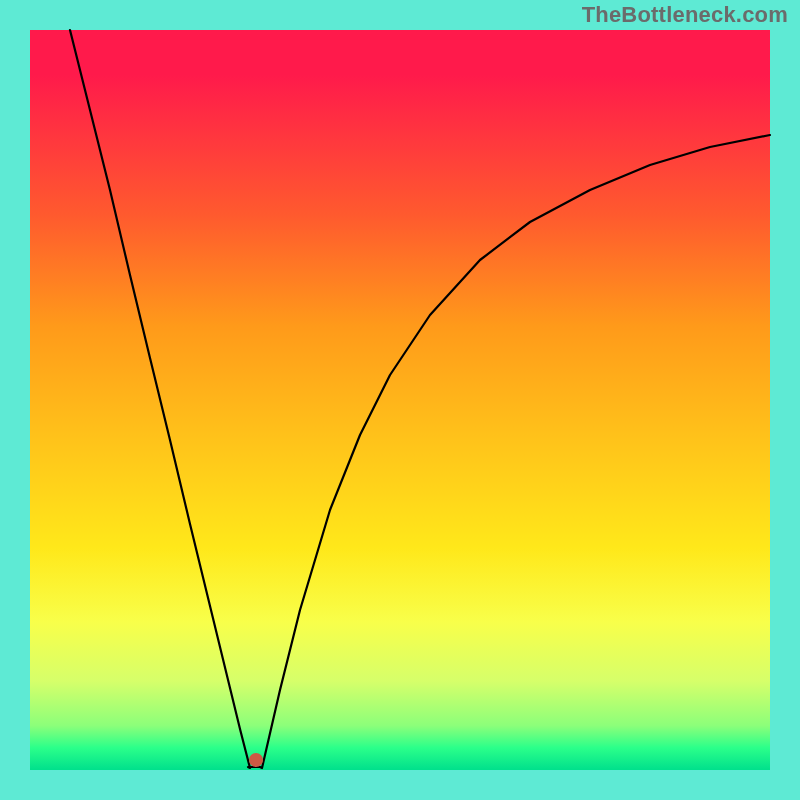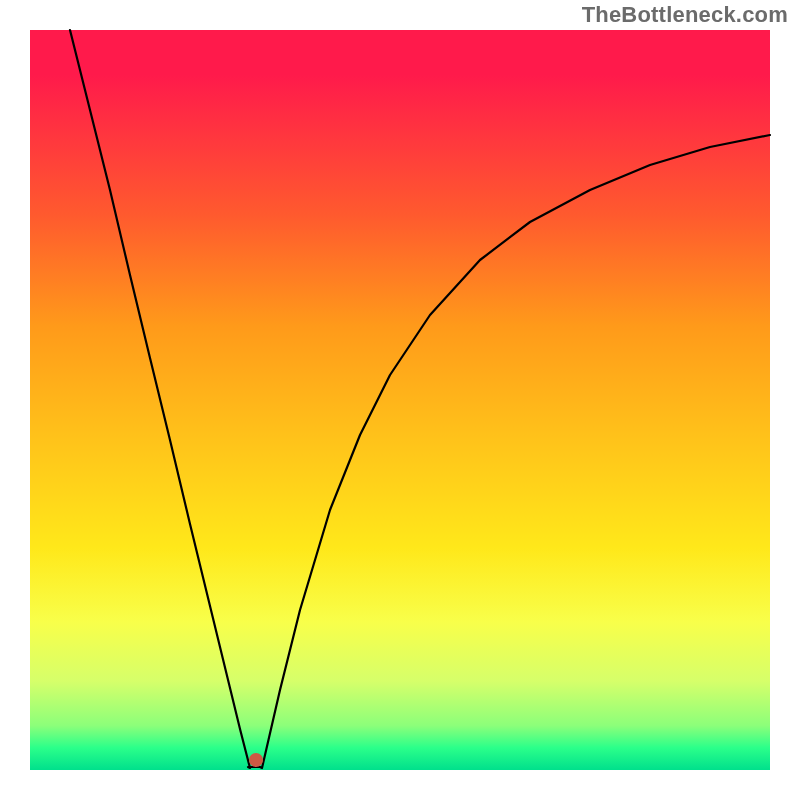--- a/index.html
+++ b/index.html
@@ -9,21 +9,21 @@
     height: 800px;
     background: #000;
     overflow: hidden;
   }
   .frame {
     position: absolute;
     left: 0;
     top: 0;
     width: 800px;
     height: 800px;
-    background: #ffffff;
+    background: #5eead4;
   }
   .plot {
     position: absolute;
     left: 30px;
     top: 30px;
     width: 740px;
     height: 740px;
     background: linear-gradient(to bottom,
       #ff1a4b 0%,
       #ff1a4b 6%,

